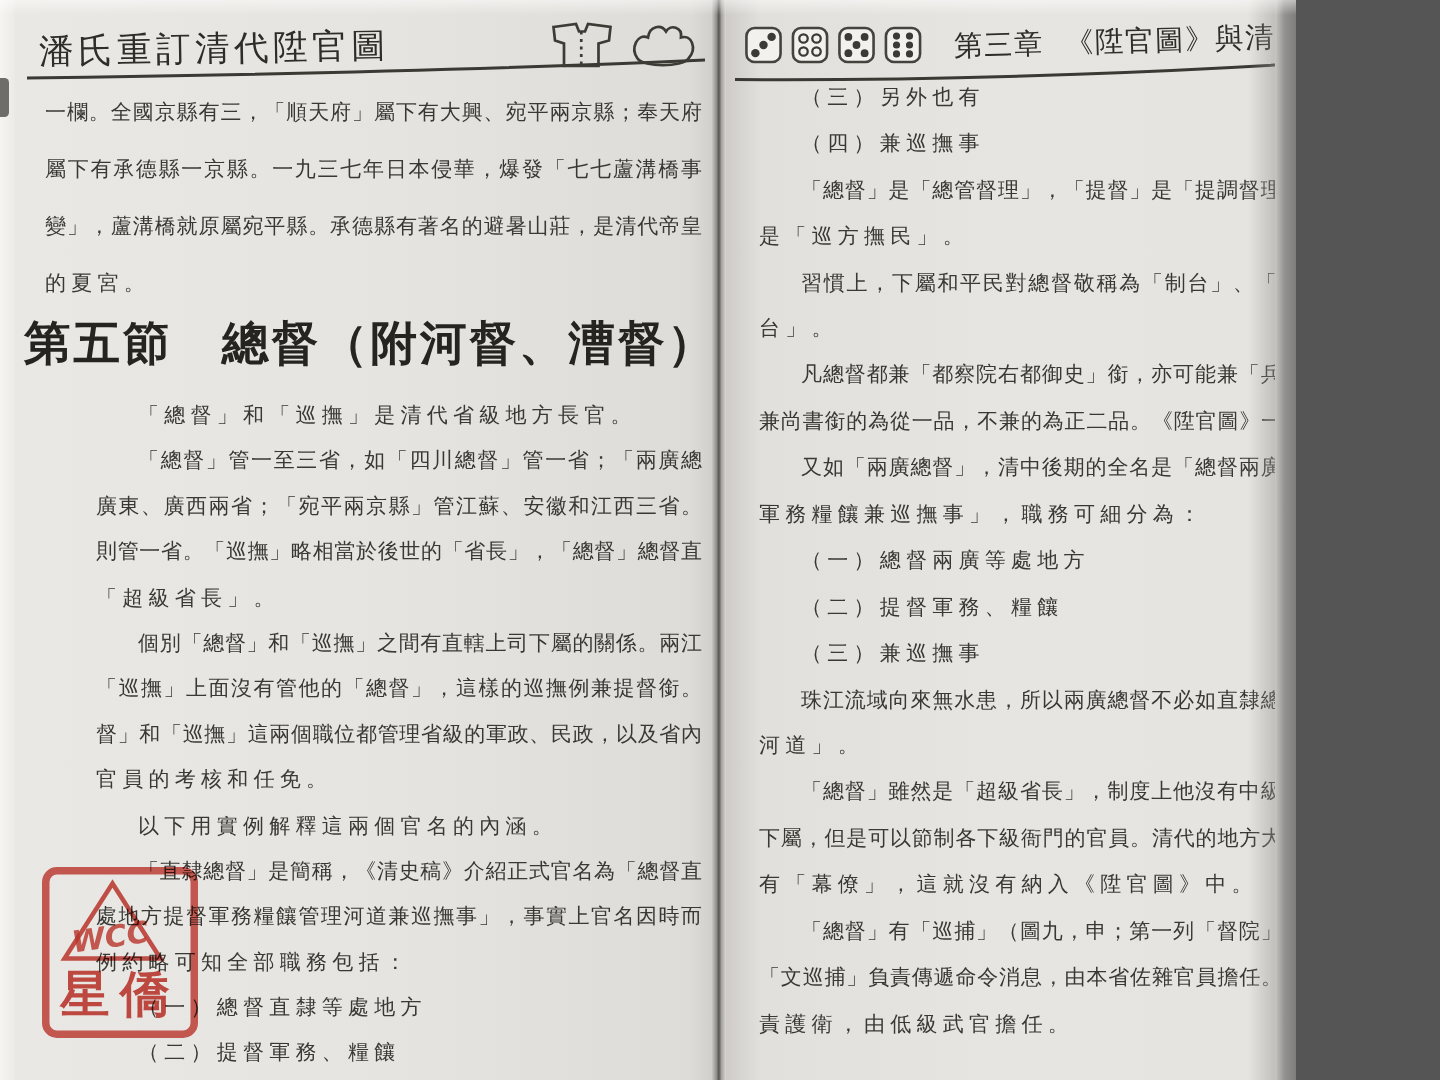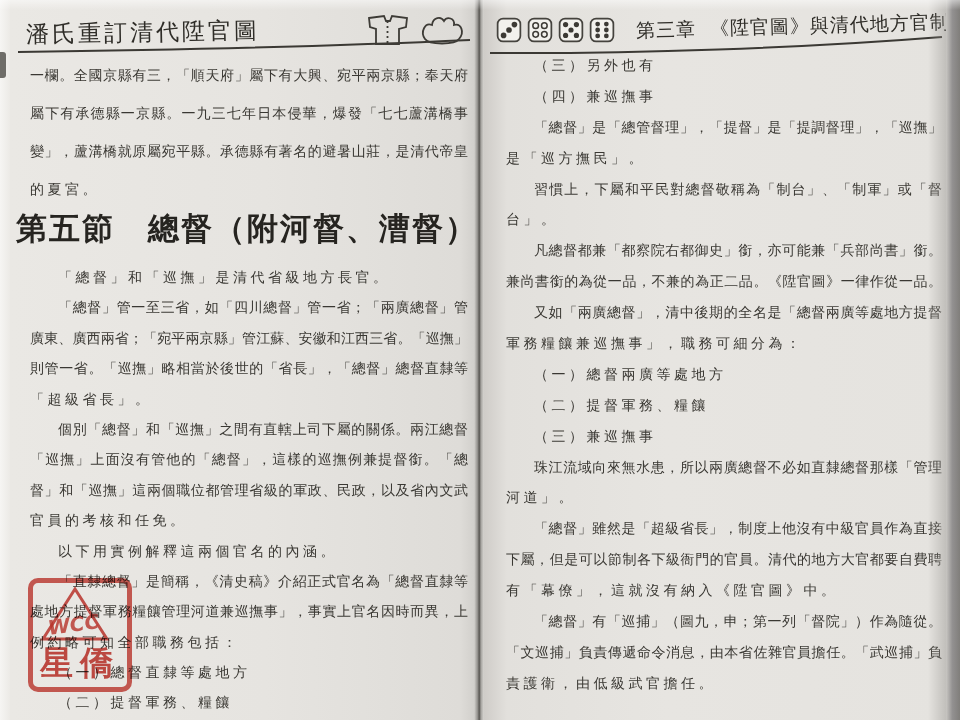--- a/index.html
+++ b/index.html
@@ -1,17 +1,17 @@
 <!DOCTYPE html>
 <html><head>
 <meta charset="utf-8">
 <style>
   html,body{margin:0;padding:0;background:#555;}
   .scan{
-    position:relative;width:960px;height:720px;overflow:hidden;
+    position:relative;width:864px;height:720px;overflow:hidden;
     background:#ffffff;
     font-family:"DejaVu Serif","Liberation Serif",serif;
     color:#38362f;
   }
   
   .edge-left{position:absolute;left:0;top:0;width:10px;height:720px;
     background:linear-gradient(90deg,#f6f5f3,#eceae6);}
   .corner-mark{position:absolute;left:0;top:52px;width:6px;height:26px;background:#6f6d69;border-radius:0 3px 3px 0;}
   .gutter{position:absolute;left:474px;top:0;width:10px;height:720px;
     background:linear-gradient(90deg,#d7d5d1 0%,#8e8c88 38%,#55534f 52%,#a5a39f 70%,#d9d7d3 100%);}
@@ -31,21 +31,21 @@
   .rh-right .chap{margin-right:14px;}
   .head-rule{position:absolute;left:0;top:0;width:100%;height:62px;pointer-events:none;}
 
   .head-icons{position:absolute;top:12px;right:8px;display:flex;gap:6px;align-items:center;}
   .dice-row{position:absolute;top:17px;left:12px;display:flex;gap:5px;}
 
   .textcol{position:absolute;font-size:14px;color:#3a3833;}
   .tl-intro{top:56px;left:20px;width:438px;}
   .tl-intro .tline{line-height:38px;height:38px;}
   .left-body{top:262px;left:20px;width:438px;}
-  .left-body .tline{line-height:30.4px;height:30.4px;}
+  .left-body .tline{line-height:30.4px;height:30.4px;margin-left:34px;}
   .right-body{top:50px;left:22px;width:436px;}
   .right-body .tline{line-height:30.9px;height:30.9px;}
 
   .tline{white-space:nowrap;letter-spacing:3.5px;}
   .tline.full{white-space:normal;letter-spacing:0;text-align:justify;text-align-last:justify;overflow:hidden;}
   .tline.ind{padding-left:28px;}
   .tline.full.ind{padding-left:28px;}
 
   .section-heading{
     position:absolute;top:208px;left:6px;width:446px;

